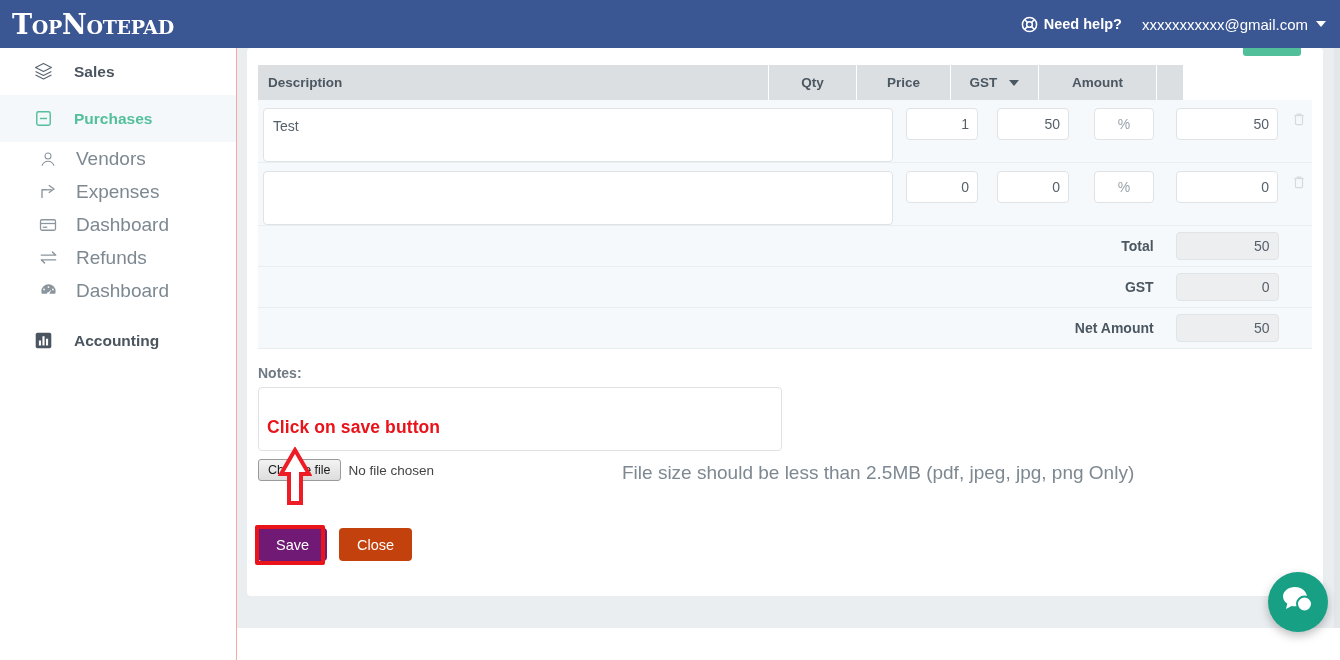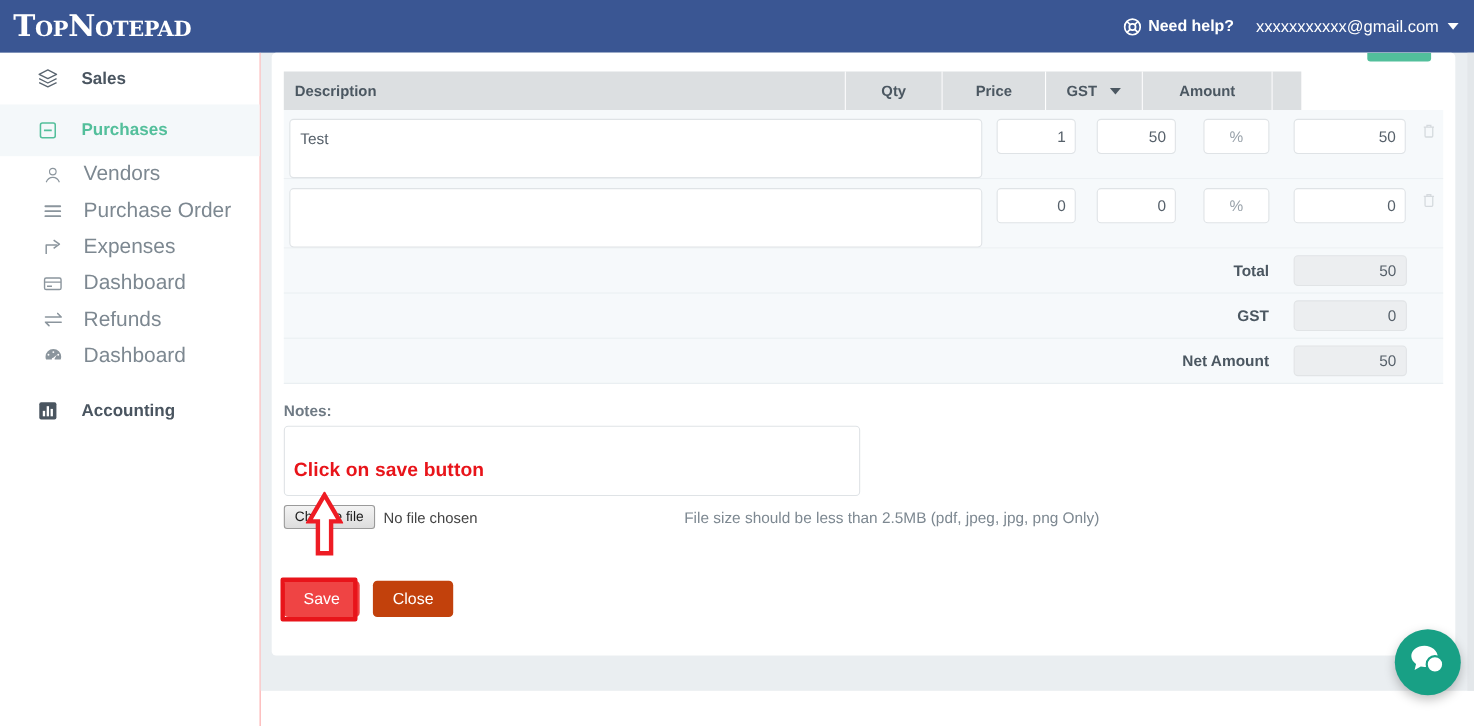--- a/index.html
+++ b/index.html
@@ -159,31 +159,31 @@
   .choose-file {
     display: inline-block; height: 22px; line-height: 20px;
     padding: 0 9px; background: linear-gradient(#f3f3f3, #dddddd);
     border: 1px solid #9a9a9a; border-radius: 3px;
     font-size: 12.5px; color: #1a1a1a; cursor: pointer;
     font-family: "Liberation Sans", sans-serif;
   }
   .no-file { font-size: 13.5px; color: #444; margin-left: 8px; }
   .file-hint {
     position: absolute; left: 622px; top: 462px;
-    font-size: 14px; color: #7d8891;
+    font-size: 19px; color: #7d8891;
   }
 
   
   .btn-row { position: absolute; left: 258px; top: 528px; display: flex; align-items: center; gap: 12px; }
   .btn {
     border: none; border-radius: 4px; color: #ffffff;
     font-family: "Liberation Sans", sans-serif; font-size: 14.5px;
     cursor: pointer; height: 33px; padding: 0 18px;
   }
-  .btn-save  { background: #ef4444; }
+  .btn-save  { background: #701a75; }
   .btn-close { background: #c2410c; }
 
   .save-highlight {
     position: absolute; left: 255px; top: 525px; width: 70px; height: 40px;
     border: 4px solid #e8141a; border-radius: 2px; pointer-events: none;
   }
 
   
   .arrow-annot { position: absolute; left: 278px; top: 447px; pointer-events: none; }
   .chat-float {
@@ -251,30 +251,20 @@
     <div class="nav-sub">
       <span class="nav-icon">
         <svg width="18" height="18" viewBox="0 0 24 24" fill="none" stroke="#8b959d" stroke-width="1.4">
           <circle cx="12" cy="8" r="4"></circle>
           <path d="M4 21c1.5-4 4.5-6 8-6s6.5 2 8 6"></path>
         </svg>
       </span>
       <span>Vendors</span>
     </div>
 
-    <div class="nav-sub">
-      <span class="nav-icon">
-        <svg width="18" height="18" viewBox="0 0 24 24" stroke="#8b959d" stroke-width="2.2" stroke-linecap="round">
-          <line x1="3" y1="6" x2="21" y2="6"></line>
-          <line x1="3" y1="12" x2="21" y2="12"></line>
-          <line x1="3" y1="18" x2="21" y2="18"></line>
-        </svg>
-      </span>
-      <span>Purchase Order</span>
-    </div>
 
     <div class="nav-sub">
       <span class="nav-icon">
         <svg width="18" height="18" viewBox="0 0 24 24" fill="none" stroke="#8b959d" stroke-width="1.8" stroke-linejoin="round">
           <path d="M4 20V9h7"></path>
           <polyline points="13,3 20,8 13,13" fill="none"></polyline>
           <path d="M11 9h6"></path>
         </svg>
       </span>
       <span>Expenses</span>

